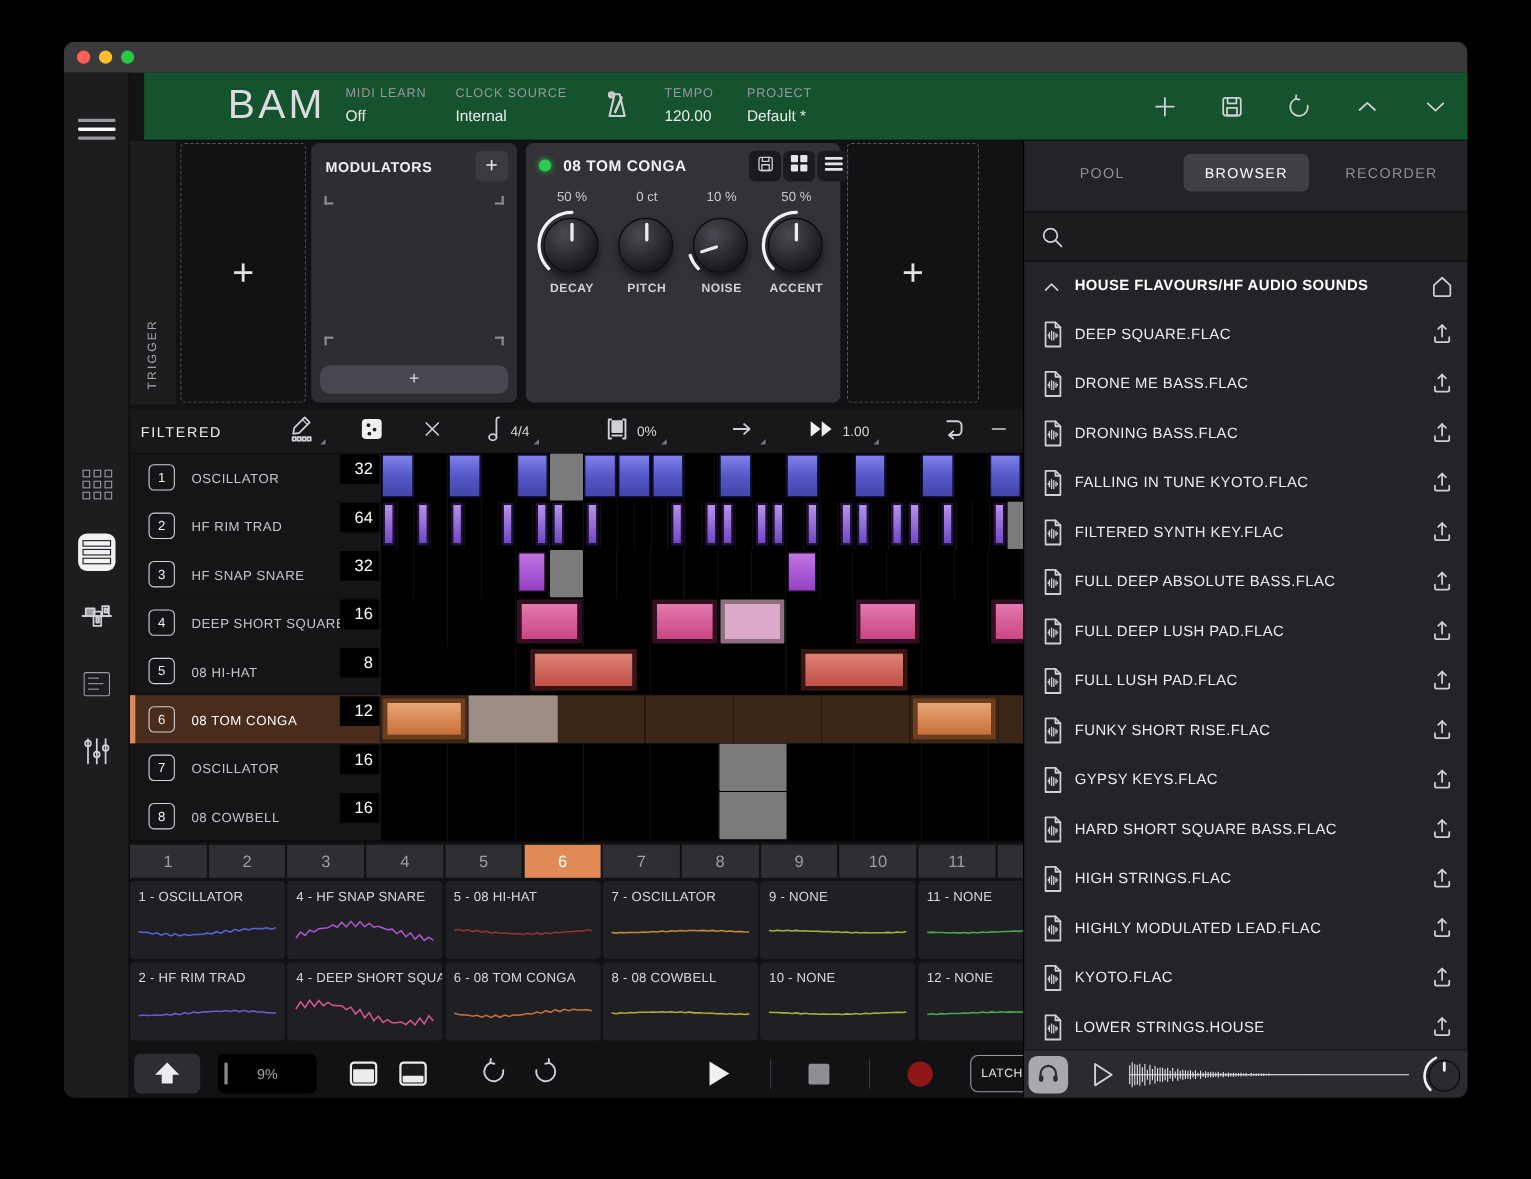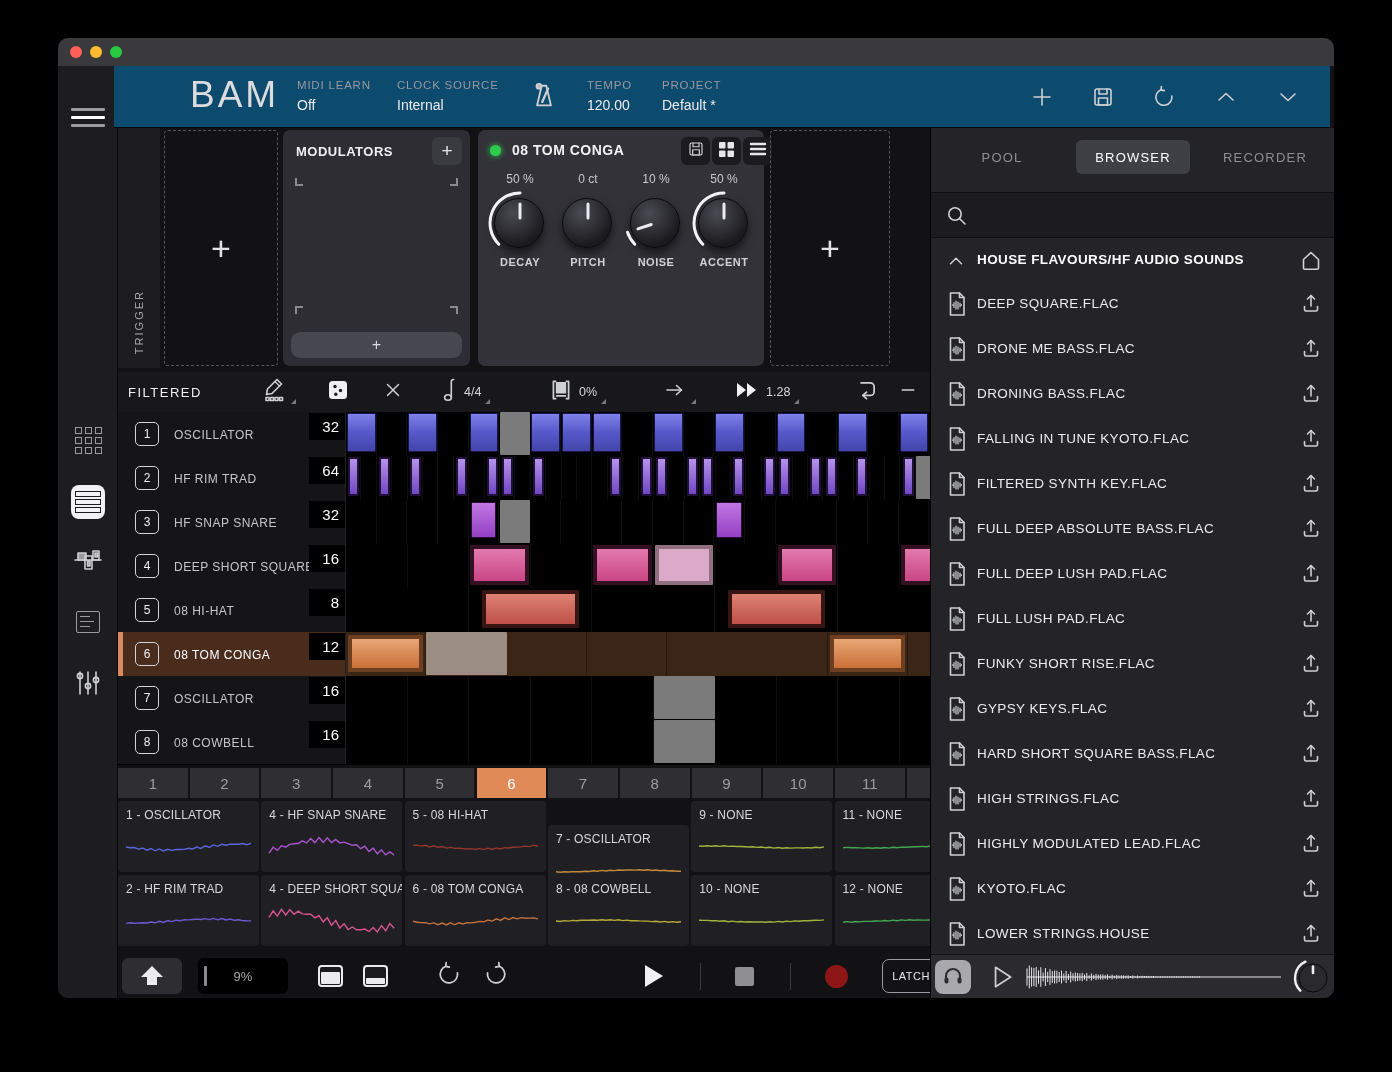--- a/index.html
+++ b/index.html
@@ -19,21 +19,21 @@
   .side-ic { position:absolute; left:13px; width:34px; height:34px; display:flex; align-items:center; justify-content:center; border-radius:8px; color:#9a9aa0; }
   .side-ic.sel { background:#f2f2f4; color:#1b1b1e; }
   .gridic { display:grid; grid-template-columns:repeat(3,7px); grid-template-rows:repeat(3,7px); gap:3px; }
   .gridic i { border:1.5px solid currentColor; display:block; }
   .seqic { display:grid; grid-template-rows:repeat(3,6px); gap:2px; width:26px; }
   .seqic i { border:1.5px solid currentColor; position:relative; display:block; }
   .listic { width:24px; height:22px; border:1.6px solid currentColor; border-radius:2px; position:relative; }
   .listic i { position:absolute; left:3px; height:0; border-top:1.6px solid currentColor; }
 
   
-  #topbar { position:absolute; left:56px; top:28px; width:1216px; height:62px; background:#0c4a6e; border-bottom:1px solid #060608; }
+  #topbar { position:absolute; left:73px; top:28px; width:1216px; height:62px; background:#14532d; border-bottom:1px solid #060608; }
   #logo { position:absolute; left:76px; top:8px; font-size:37px; font-weight:200; letter-spacing:3px; color:#dcdcde; }
   .fgroup { position:absolute; top:13px; }
   .flabel { font-size:11.5px; letter-spacing:.8px; color:#98989e; margin-bottom:6px; }
   .fvalue { font-size:14px; color:#ececee; }
   .topact { position:absolute; top:20px; width:30px; height:26px; display:flex; align-items:center; justify-content:center; cursor:pointer; }
 
   
   #main { position:absolute; left:60px; top:90px; width:812px; height:870px; background:#121214; overflow:hidden; }
 
   
@@ -389,21 +389,21 @@
               <path d="M4 10h14"></path>
               <path d="M13.5 5.5L18.5 10l-5 4.5"></path>
             </svg></span>
           <span class="dd"></span>
         </div>
       <div class="tl-item" style="left:615px">
           <span><svg width="28" height="22" viewBox="0 0 28 22">
               <path d="M4 4l9 7-9 7z" fill="#f0f0f2"></path>
               <path d="M14 4l9 7-9 7z" fill="#f0f0f2"></path>
             </svg></span>
-          <span class="tl-txt">1.28</span>
+          <span class="tl-txt">1.00</span>
           <span class="dd"></span>
         </div>
       <div class="tl-item" style="left:735px">
           <span><svg width="26" height="26" viewBox="0 0 24 24" stroke="#cfd0d4" fill="none" stroke-width="1.6" stroke-linecap="round" stroke-linejoin="round">
               <path d="M7.5 5.5H16a3.5 3.5 0 0 1 3.5 3.5v4.5a3.5 3.5 0 0 1-3.5 3.5H9.5"></path>
               <path d="M12.5 14L9 17l3.5 3"></path>
             </svg></span>
         </div>
       <div class="tl-item" style="left:780px">
           <span><svg width="20" height="20" viewBox="0 0 24 24" stroke="#cfd0d4" fill="none" stroke-width="1.6" stroke-linecap="round" stroke-linejoin="round">
@@ -578,21 +578,21 @@
           <svg class="abs" style="left:0;top:0" width="141" height="71" viewBox="0 0 141 71">
             <polyline points="8.0,44.4 12.2,44.1 16.3,45.1 20.5,44.3 24.7,45.9 28.8,44.8 33.0,46.5 37.2,45.5 41.3,47.1 45.5,46.4 49.7,47.4 53.8,47.2 58.0,47.6 62.2,48.0 66.3,47.6 70.5,48.5 74.7,47.4 78.8,48.6 83.0,47.2 87.2,48.4 91.3,46.9 95.5,47.9 99.7,46.6 103.8,47.0 108.0,46.3 112.2,46.1 116.3,45.9 120.5,45.1 124.7,45.6 128.8,44.2 133.0,45.2 " fill="none" stroke="#93362c" stroke-width="1.4"></polyline>
           </svg>
         </div>
         <div class="card" style="left: 286.6px; top: 74px;">
           <div class="card-title">6 - 08 TOM CONGA</div>
           <svg class="abs" style="left:0;top:0" width="141" height="71" viewBox="0 0 141 71">
             <polyline points="8.0,46.2 12.2,47.3 16.3,47.6 20.5,47.7 24.7,48.9 28.8,47.9 33.0,49.7 37.2,48.0 41.3,50.0 45.5,47.9 49.7,49.8 53.8,47.8 58.0,49.0 62.2,47.6 66.3,47.9 70.5,47.2 74.7,46.4 78.8,46.8 83.0,45.0 87.2,46.1 91.3,43.8 95.5,45.4 99.7,42.9 103.8,44.6 108.0,42.5 112.2,43.8 116.3,42.6 120.5,43.2 124.7,43.1 128.8,42.9 133.0,43.9 " fill="none" stroke="#c4703c" stroke-width="1.4"></polyline>
           </svg>
         </div>
-        <div class="card" style="left: 429.9px; top: 0px; margin-top: 24px;">
+        <div class="card" style="left: 429.9px; top: 0px;">
           <div class="card-title">7 - OSCILLATOR</div>
           <svg class="abs" style="left:0;top:0" width="141" height="71" viewBox="0 0 141 71">
             <polyline points="8.0,46.7 12.2,47.3 16.3,46.7 20.5,47.0 24.7,46.7 28.8,46.7 33.0,46.7 37.2,46.3 41.3,46.5 45.5,45.8 49.7,46.3 53.8,45.4 58.0,46.0 62.2,45.2 66.3,45.6 70.5,45.0 74.7,45.3 78.8,45.0 83.0,45.0 87.2,45.1 91.3,44.8 95.5,45.3 99.7,44.8 103.8,45.5 108.0,45.0 112.2,45.8 116.3,45.3 120.5,46.0 124.7,45.7 128.8,46.2 133.0,46.2 " fill="none" stroke="#c08a3a" stroke-width="1.4"></polyline>
           </svg>
         </div>
         <div class="card" style="left: 429.9px; top: 74px;">
           <div class="card-title">8 - 08 COWBELL</div>
           <svg class="abs" style="left:0;top:0" width="141" height="71" viewBox="0 0 141 71">
             <polyline points="8.0,46.0 12.2,46.5 16.3,45.6 20.5,46.1 24.7,45.4 28.8,45.7 33.0,45.2 37.2,45.3 41.3,45.2 45.5,45.0 49.7,45.2 53.8,44.8 58.0,45.3 62.2,44.7 66.3,45.4 70.5,44.8 74.7,45.6 78.8,45.1 83.0,45.8 87.2,45.6 91.3,45.9 95.5,46.1 99.7,46.1 103.8,46.6 108.0,46.3 112.2,47.0 116.3,46.4 120.5,47.2 124.7,46.6 128.8,47.3 133.0,46.7 " fill="none" stroke="#b8aa3a" stroke-width="1.4"></polyline>
           </svg>

